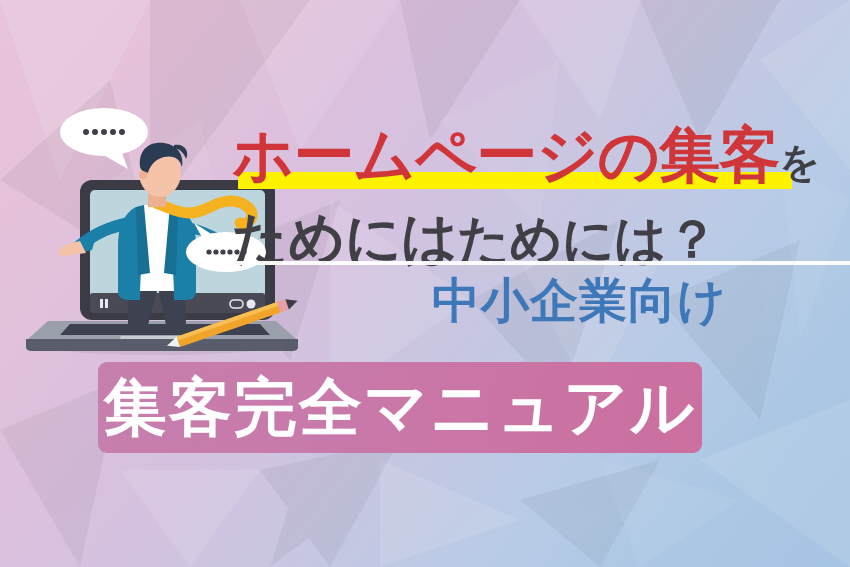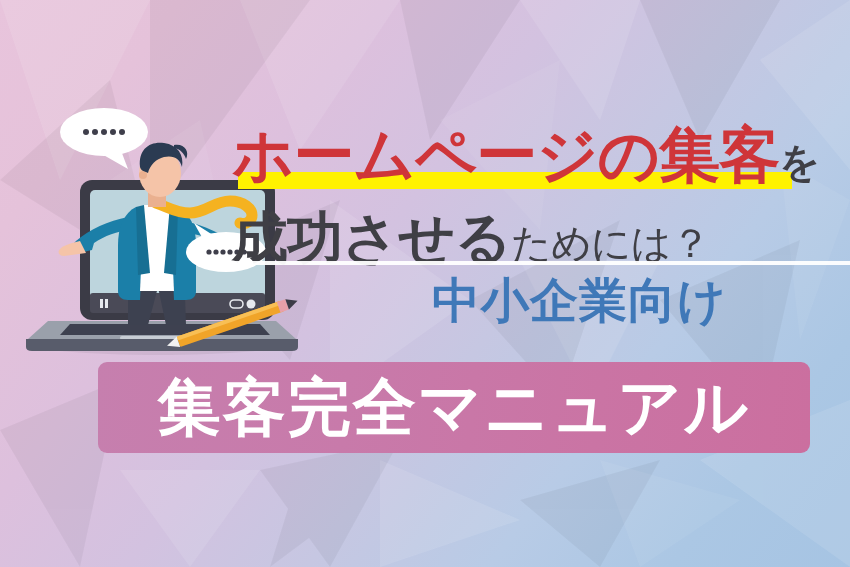--- a/index.html
+++ b/index.html
@@ -88,22 +88,22 @@
     line-height: 1.0;
     margin-top: 14px;
   }
   .t-dark-lg {
     font-size: 56px;
     font-weight: 700;
     color: #3f3f45;
     letter-spacing: -1px;
   }
   .t-dark-sm {
-    font-size: 40px;
-    font-weight: 400;
+    font-size: 52px;
+    font-weight: 700;
     color: #3f3f45;
     letter-spacing: -1px;
   }
 
   
   .divider {
     position: absolute;
     left: 226px;
     top: 261px;
     width: 624px;
@@ -123,21 +123,21 @@
     color: #3f78b8;
     letter-spacing: 1px;
     line-height: 1.0;
   }
 
   
   .banner {
     position: absolute;
     left: 98px;
     top: 362px;
-    width: 712px;
+    width: 604px;
     height: 91px;
     border-radius: 9px;
     background: linear-gradient(96deg, #c67fae 0%, #c87aaa 35%, #ca74a4 70%, #cb6f9f 100%);
     display: flex;
     align-items: center;
     justify-content: center;
   }
   .banner-text {
     font-size: 63px;
     font-weight: 700;
@@ -274,21 +274,21 @@
       </g>
     </svg>
   </div>
 
   <div class="headline">
     <div class="line1">
       <span class="hl-bar"></span>
       <span class="t-red">ホームページの集客</span><span class="t-wo">を</span>
     </div>
     <div class="line2">
-      <span class="t-dark-lg">成功させる</span><span class="t-dark-sm">ためには？</span>
+      <span class="t-dark-lg">ためには</span><span class="t-dark-sm">ためには？</span>
     </div>
   </div>
 
   <div class="divider"></div>
 
   <div class="subtitle">中小企業向け</div>
 
   <div class="banner">
     <span class="banner-text">集客完全マニュアル</span>
   </div>

